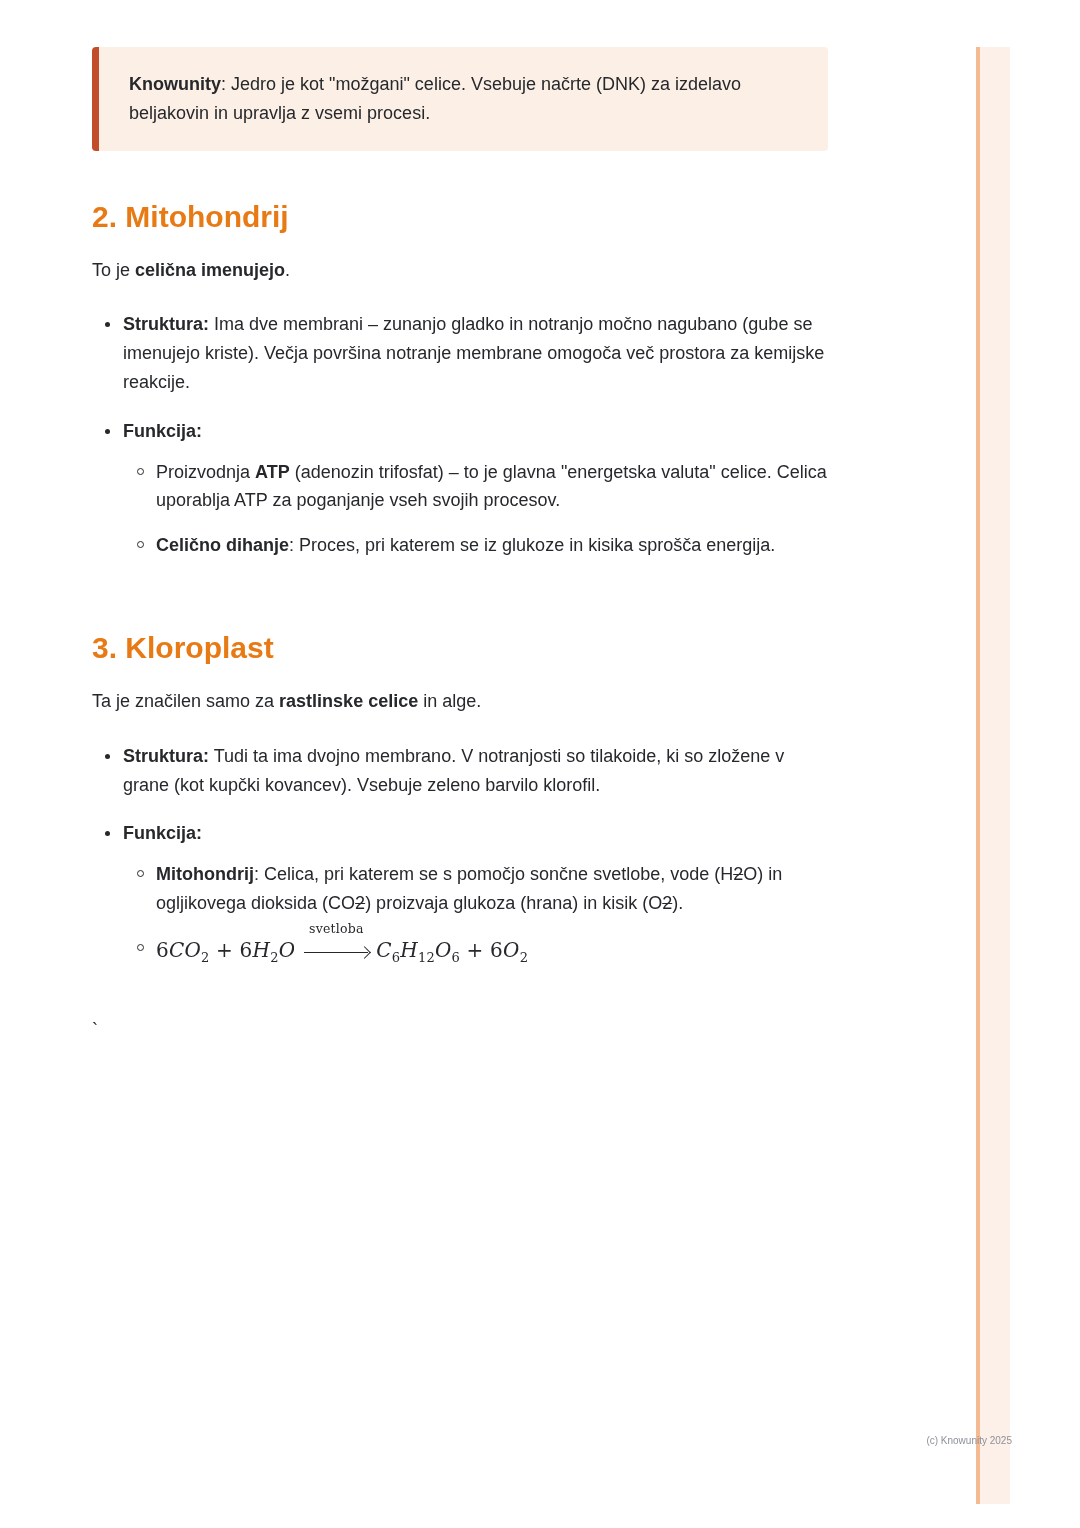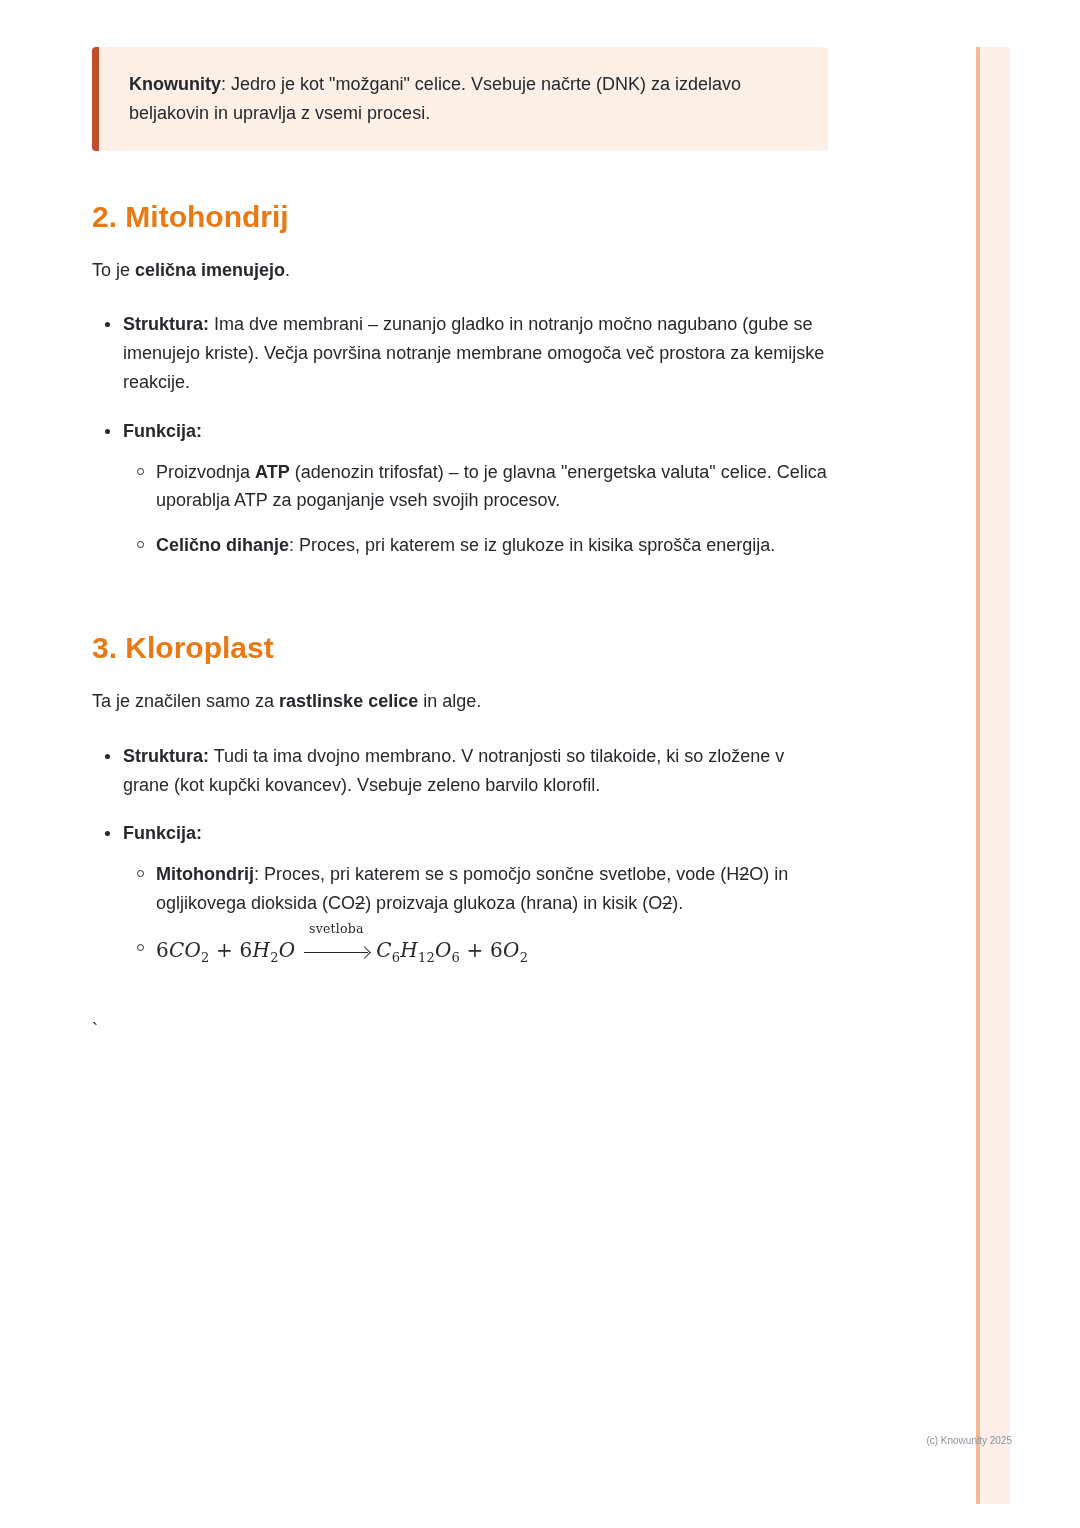--- a/index.html
+++ b/index.html
@@ -175,21 +175,21 @@
         <span class="dot"></span>
         <p class="li-text"><span class="run-bold">Struktura:</span><span> Tudi ta ima dvojno membrano. V notranjosti so tilakoide, ki so zložene v grane (kot kupčki kovancev). Vsebuje zeleno barvilo klorofil.</span></p>
       </div>
       <div class="li">
         <span class="dot"></span>
         <div class="li-body">
           <p><span class="run-bold">Funkcija:</span></p>
           <div class="sublist">
             <div class="li">
               <span class="circ"></span>
-              <p class="li-text"><span class="run-bold">Mitohondrij</span><span>: Proces, pri katerem se s pomočjo sončne svetlobe, vode (H</span><span class="run-strike">2</span><span>O) in ogljikovega dioksida (CO</span><span class="run-strike">2</span><span>) proizvaja glukoza (hrana) in kisik (O</span><span class="run-strike">2</span><span>).</span></p>
+              <p class="li-text"><span class="run-bold">Mitohondrij</span><span>: Celica, pri katerem se s pomočjo sončne svetlobe, vode (H</span><span class="run-strike">2</span><span>O) in ogljikovega dioksida (CO</span><span class="run-strike">2</span><span>) proizvaja glukoza (hrana) in kisik (O</span><span class="run-strike">2</span><span>).</span></p>
             </div>
             <div class="li">
               <span class="circ"></span>
               <p class="li-text equation"><span>6</span><span class="run-it">CO</span><sub>2</sub><span> + </span><span>6</span><span class="run-it">H</span><sub>2</sub><span class="run-it">O</span><span class="eq-arrow"><span class="eq-arrow-label">svetloba</span><span class="eq-arrow-line"></span></span><span class="run-it">C</span><sub>6</sub><span class="run-it">H</span><sub>12</sub><span class="run-it">O</span><sub>6</sub><span> + </span><span>6</span><span class="run-it">O</span><sub>2</sub></p>
             </div>
           </div>
         </div>
       </div>
     </div>
   </div>

